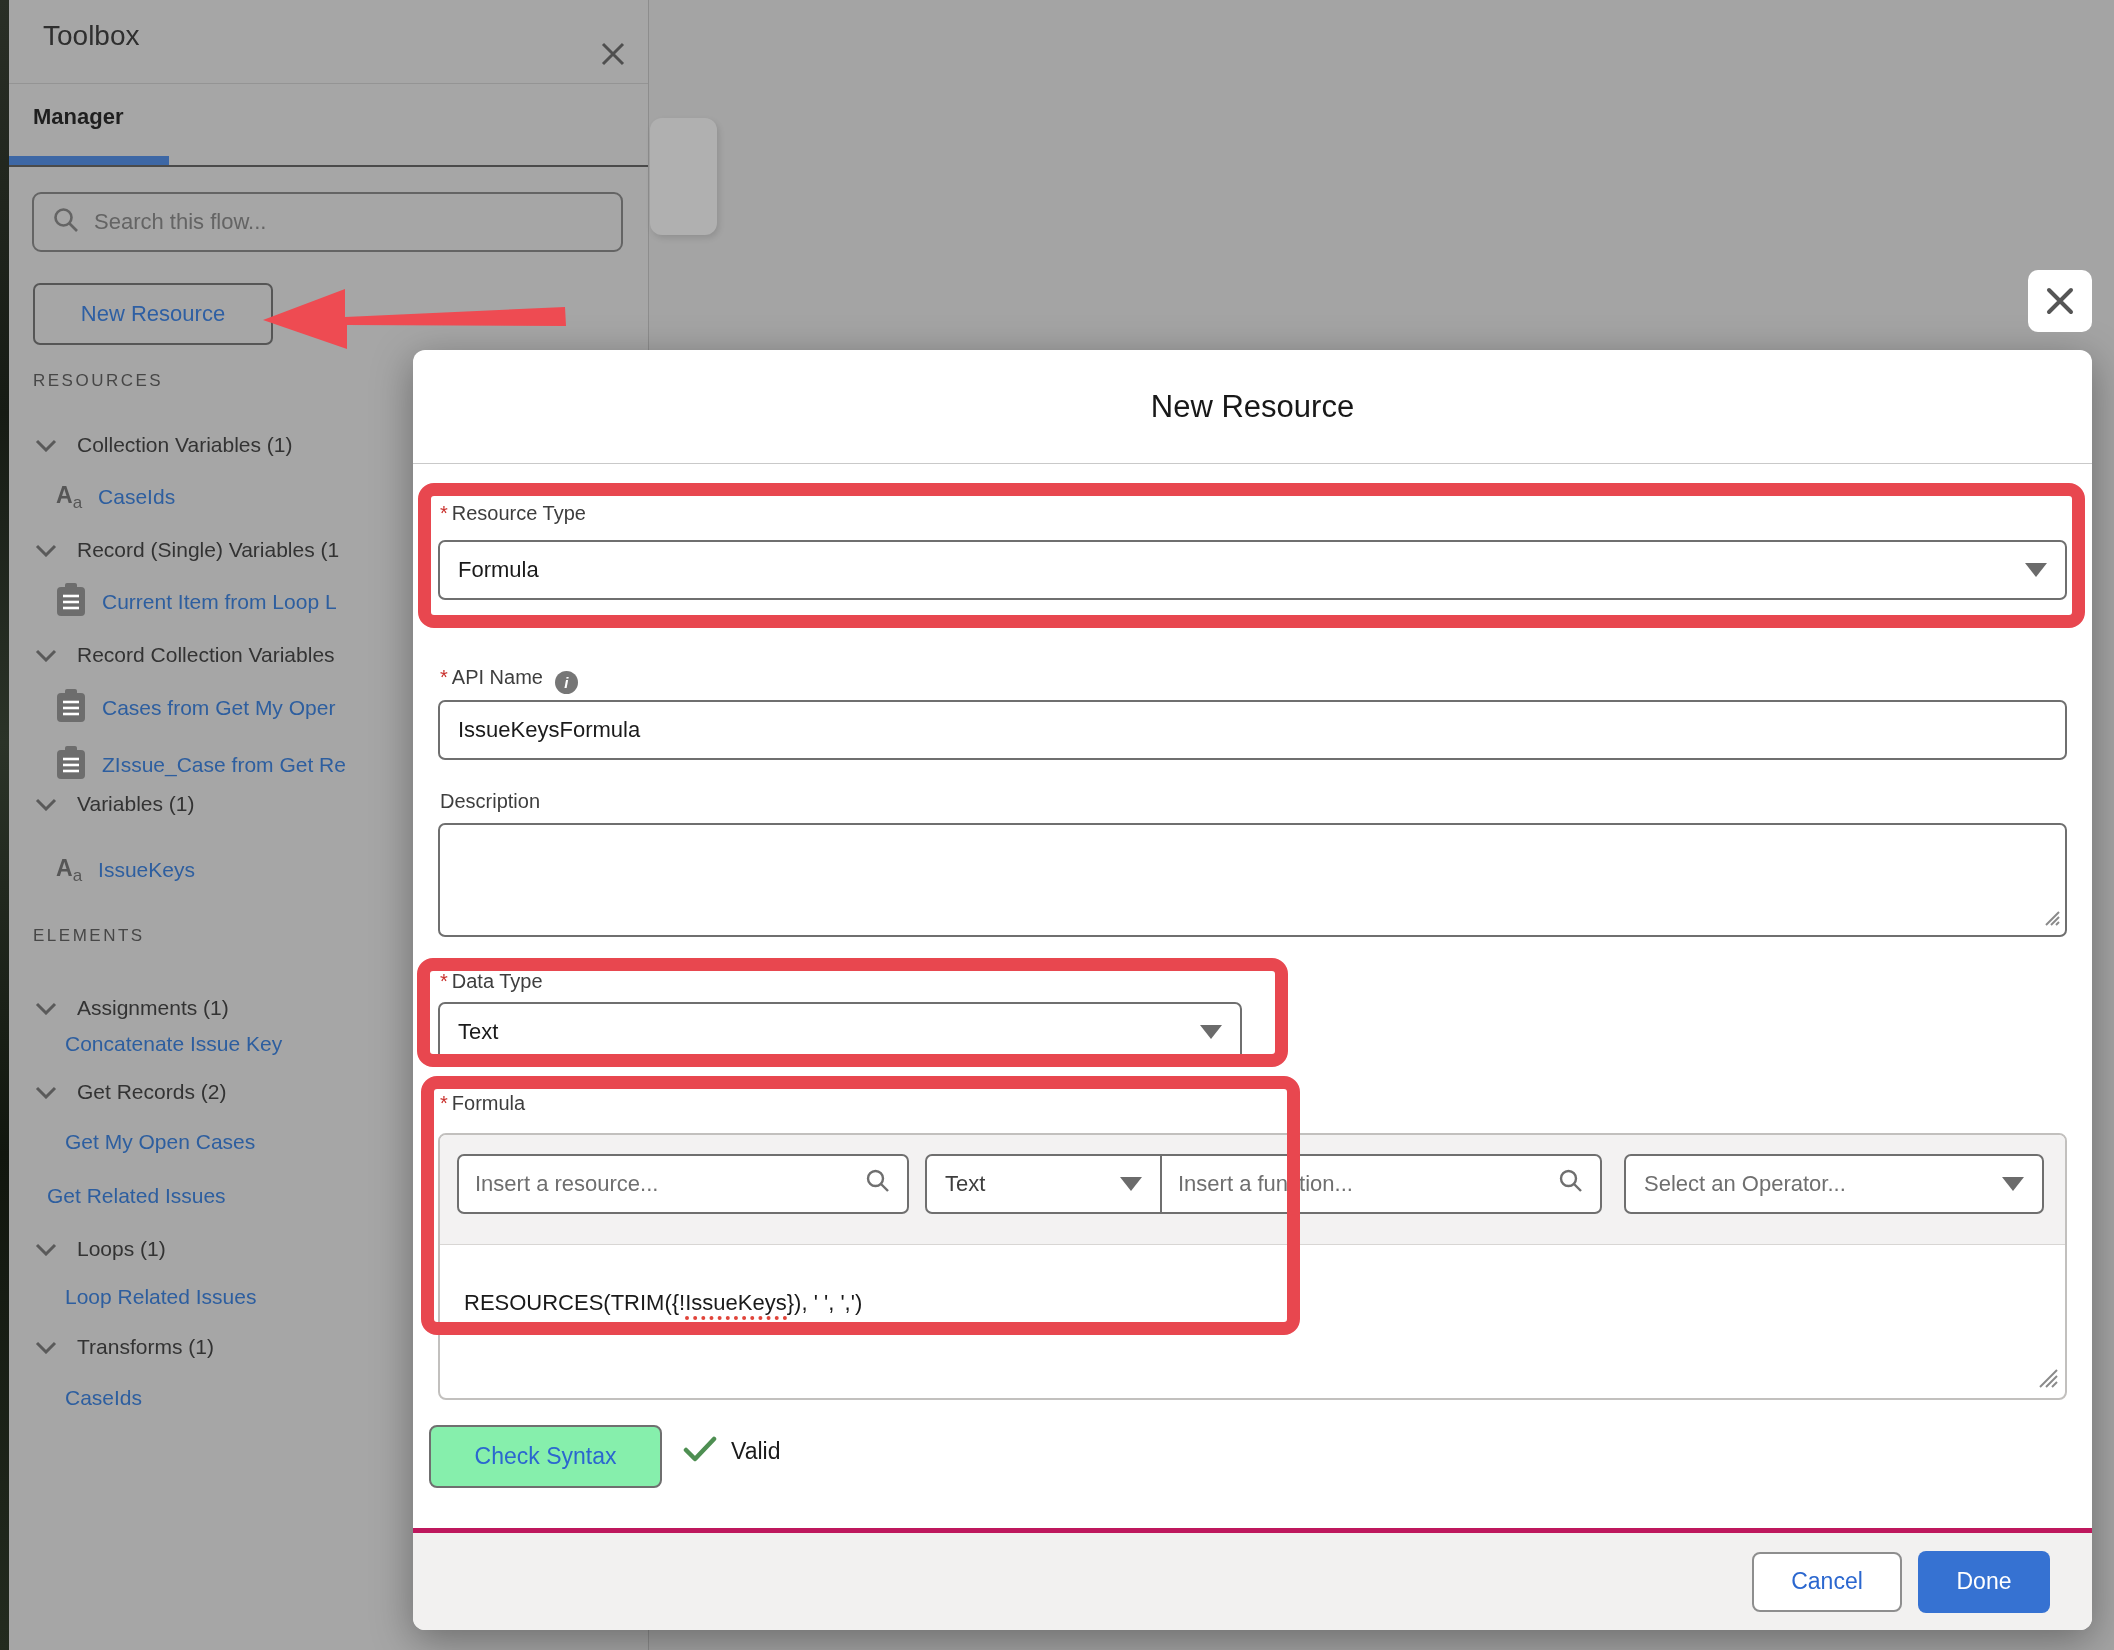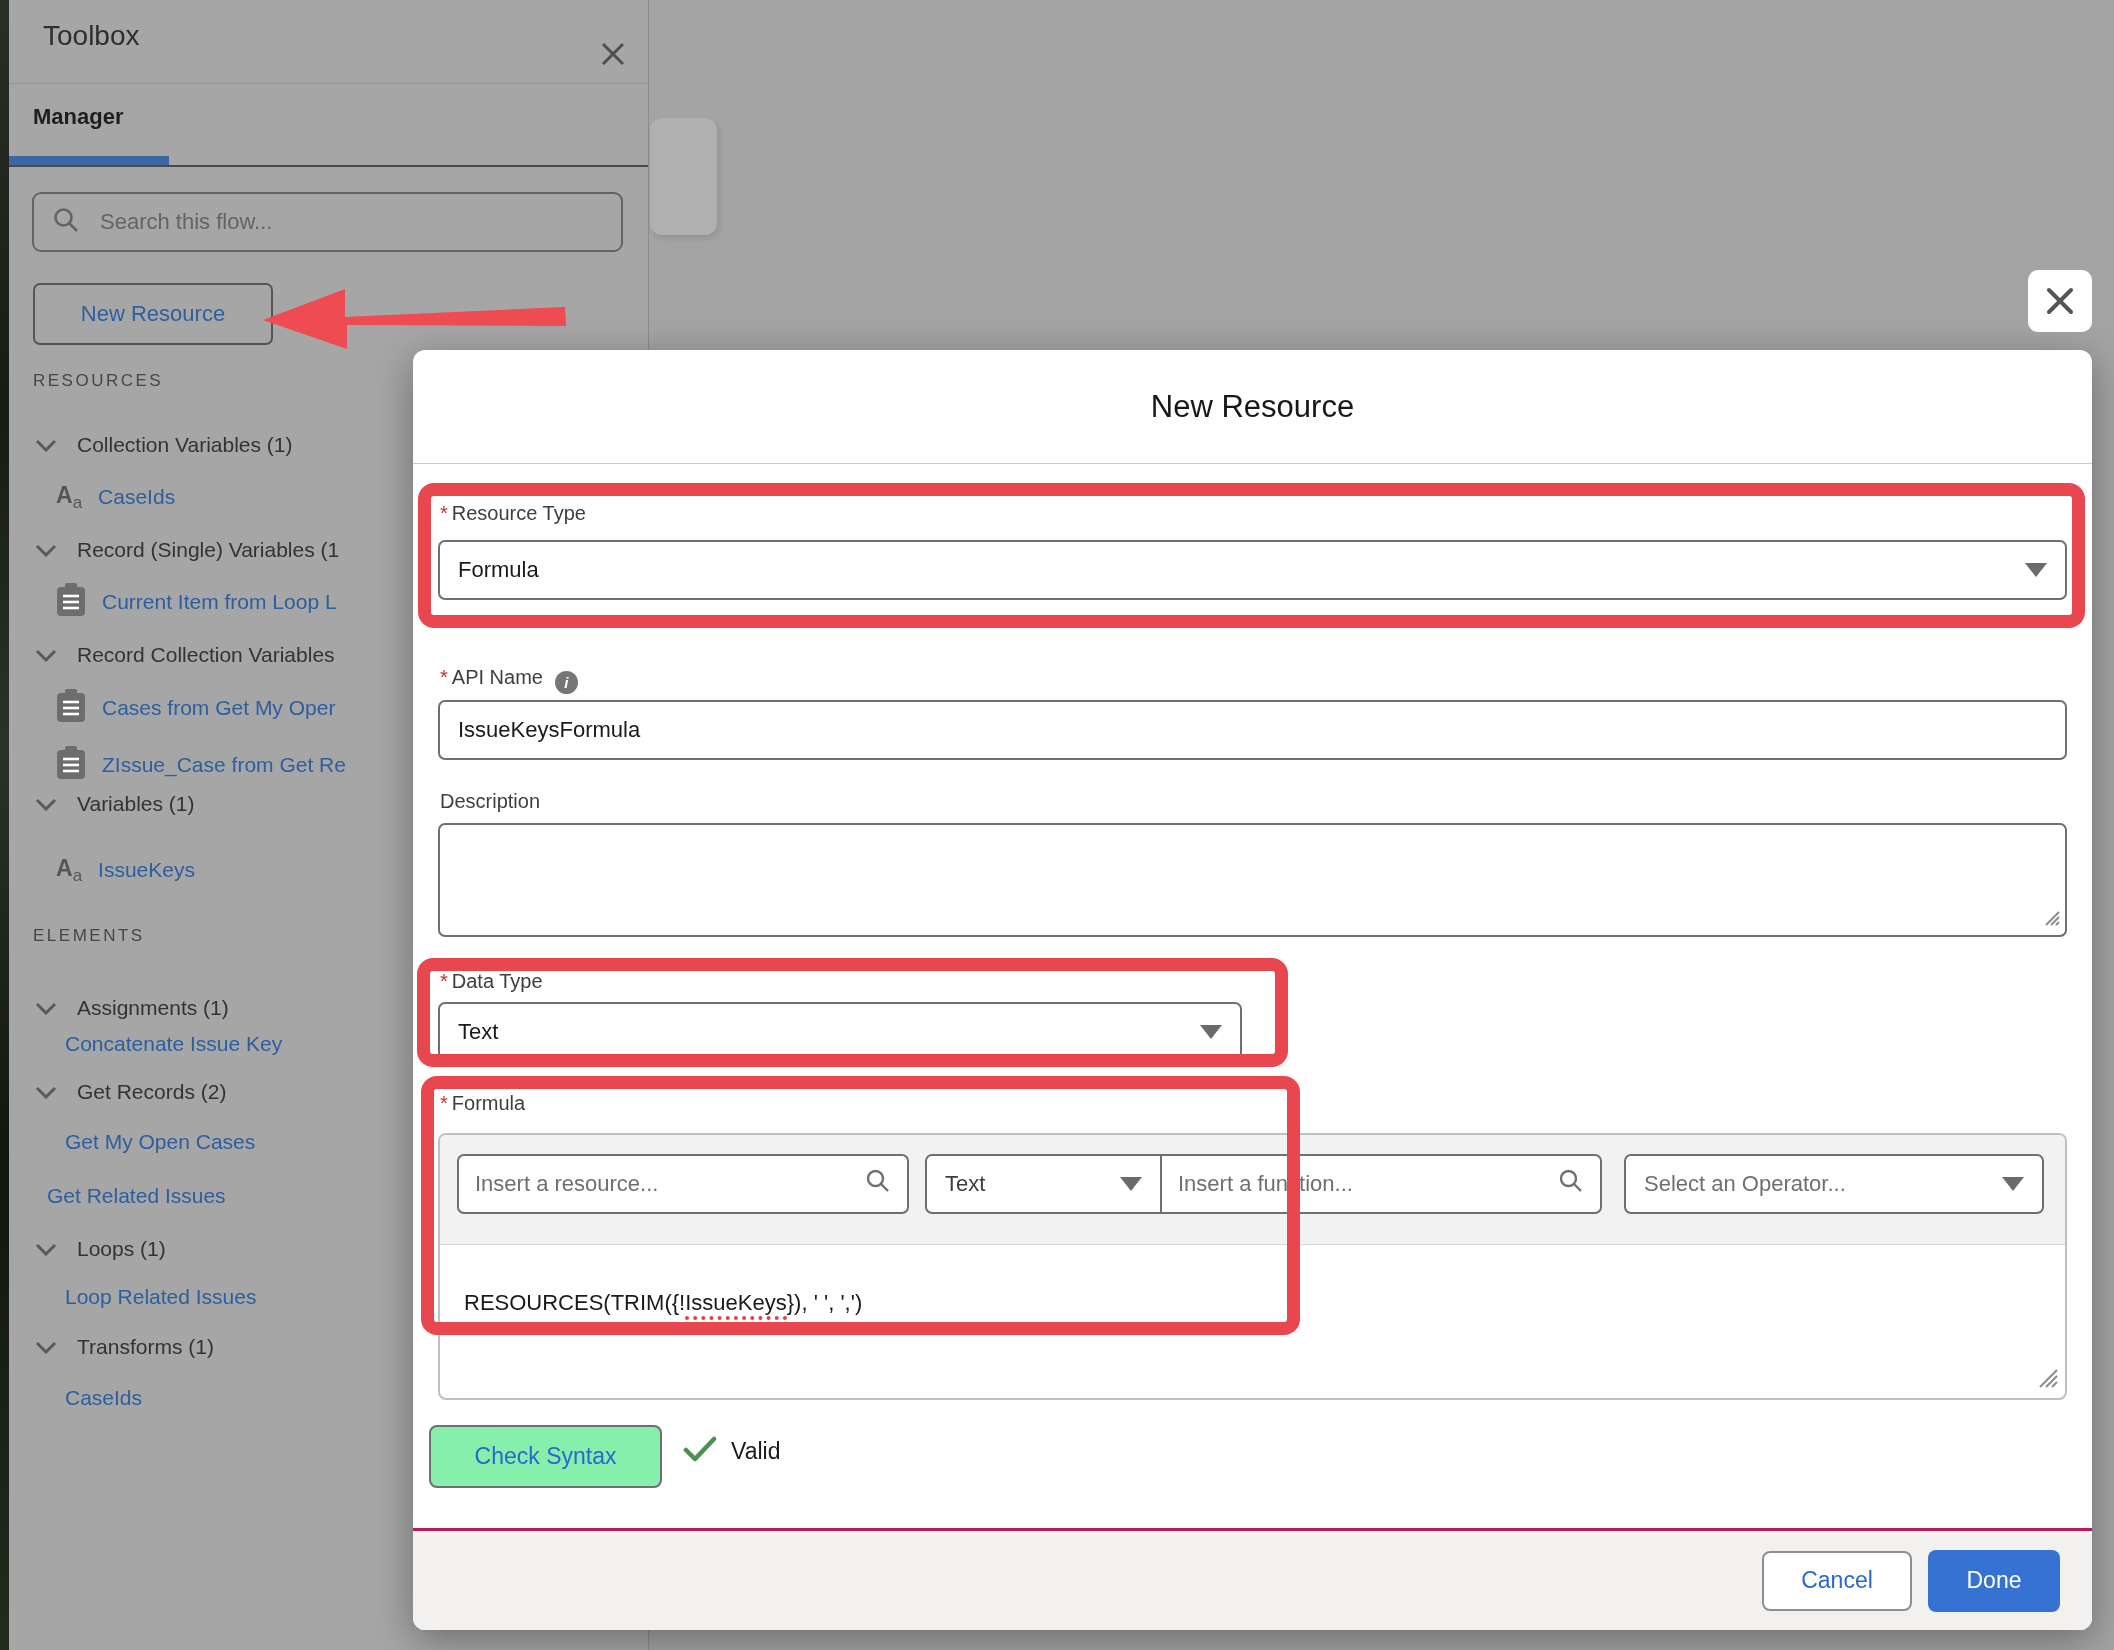--- a/index.html
+++ b/index.html
@@ -15,21 +15,21 @@
   .panel { position:absolute; left:9px; top:0; width:640px; height:1650px;
     background:#a6a6a6; border-right:1px solid #8d8d8d; }
   .tb-title { position:absolute; left:34px; top:20px; font-size:28px; color:#2f2f2f; }
   .tb-close { position:absolute; left:582px; top:32px; width:44px; height:44px;
     display:flex; align-items:center; justify-content:center; cursor:pointer; }
   .tb-divider1 { position:absolute; left:0; top:83px; width:100%; border-top:1px solid #949494; }
   .tb-tab { position:absolute; left:24px; top:104px; font-size:22px; font-weight:bold; color:#1f1f1f; }
   .tab-underline { position:absolute; left:0; top:156px; width:160px; height:9px; background:#3d67a5; }
   .tb-divider2 { position:absolute; left:0; top:165px; width:100%; border-top:2px solid #4a4a4a; }
   .search { position:absolute; left:23px; top:192px; width:591px; height:60px;
-    border:2px solid #646464; border-radius:9px; display:flex; align-items:center; gap:20px; padding:0 18px; }
+    border:2px solid #646464; border-radius:9px; display:flex; align-items:center; gap:14px; padding:0 18px; }
   .search-ph { font-size:22px; color:#646464; }
   .new-res-btn { position:absolute; left:24px; top:283px; width:240px; height:62px;
     border:2px solid #565656; border-radius:7px; background:transparent;
     font-size:22px; color:#2e5fa3; font-family:inherit; cursor:pointer; }
   .sec-heading { position:absolute; left:24px; font-size:17px; letter-spacing:2.5px; color:#474747; }
   .trow { position:absolute; left:0; width:640px; height:52px; display:flex; align-items:center; white-space:nowrap; }
   .trow .chev { margin-left:26px; margin-right:20px; flex:0 0 auto; }
   .trow.group { font-size:21px; color:#333; }
   .trow.item { font-size:21px; color:#2d5e9f; cursor:pointer; }
   .trow.item .ric { margin-left:47px; margin-right:16px; flex:0 0 auto; }
@@ -76,22 +76,22 @@
   .seg-r { flex:1; height:100%; display:flex; align-items:center; justify-content:space-between; padding:16px 16px; }
   .formula-text { position:absolute; left:24px; top:155px; font-size:22px; color:#1a1a1a; white-space:pre; }
   .squiggle { border-bottom:4px dotted #e0443a; padding-bottom:1px; }
 
   .check-btn { position:absolute; left:16px; top:1075px; width:233px; height:63px; background:#86efac;
     border:2px solid #6f6f6f; border-radius:8px; font-size:23px; color:#2b67cf; font-family:inherit; cursor:pointer; }
   .valid-wrap { position:absolute; left:270px; top:1085px; display:flex; align-items:center; gap:14px; }
   .valid-text { font-size:23px; color:#1a1a1a; }
 
   .m-footer { position:absolute; left:0; bottom:0; width:100%; height:102px; background:#f2f1f0;
-    border-top:3px solid #be185d; border-radius:0 0 12px 12px;
-    display:flex; align-items:center; justify-content:flex-end; gap:16px; padding-right:32px; }
+    border-top:5px solid #be185d; border-radius:0 0 12px 12px;
+    display:flex; align-items:center; justify-content:flex-end; gap:16px; padding-right:42px; }
   .btn-cancel { width:150px; height:60px; background:#fff; border:2px solid #8e8e8e; border-radius:8px;
     font-size:23px; color:#2b67cf; font-family:inherit; cursor:pointer; }
   .btn-done { width:132px; height:62px; background:#3672d2; border:none; border-radius:8px;
     font-size:23px; color:#fff; font-family:inherit; cursor:pointer; }
 
   
   .anno { position:absolute; border:13px solid #e8474f; border-radius:16px; z-index:10; pointer-events:none; }
   .anno-rt { left:418px; top:483px; width:1667px; height:145px; }
   .anno-dt { left:417px; top:958px; width:871px; height:109px; }
   .anno-f  { left:421px; top:1076px; width:879px; height:259px; }

